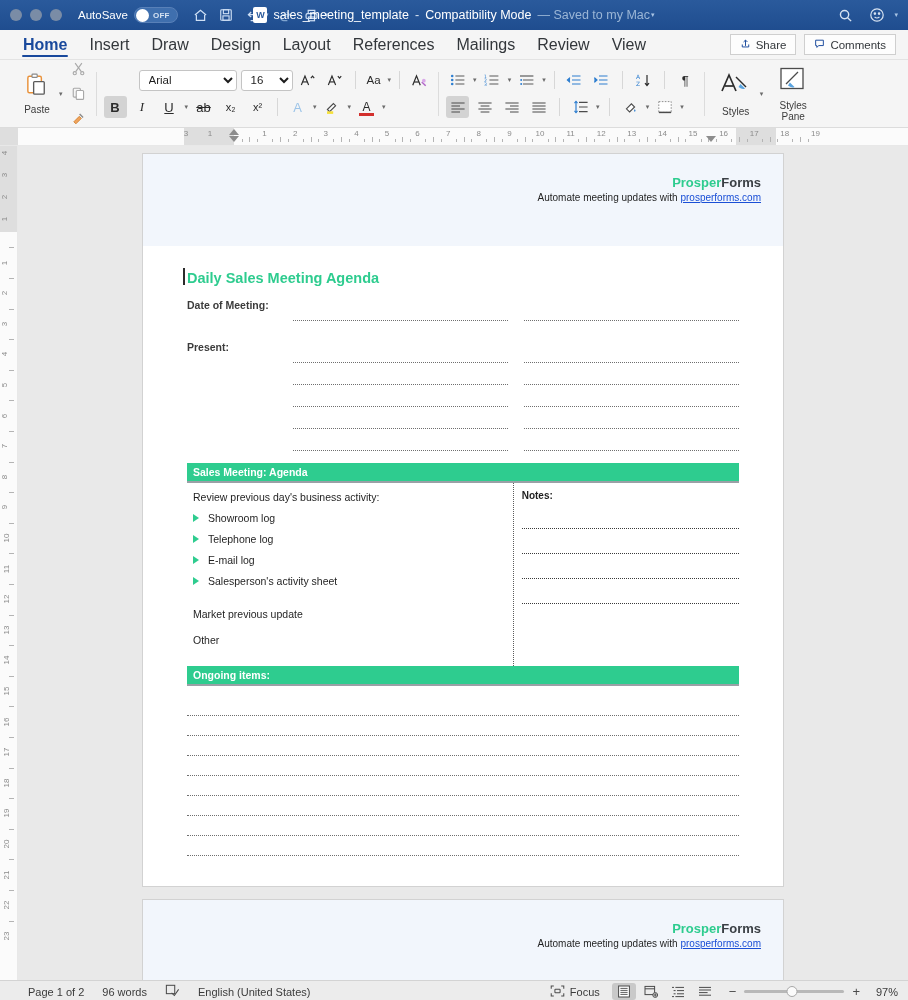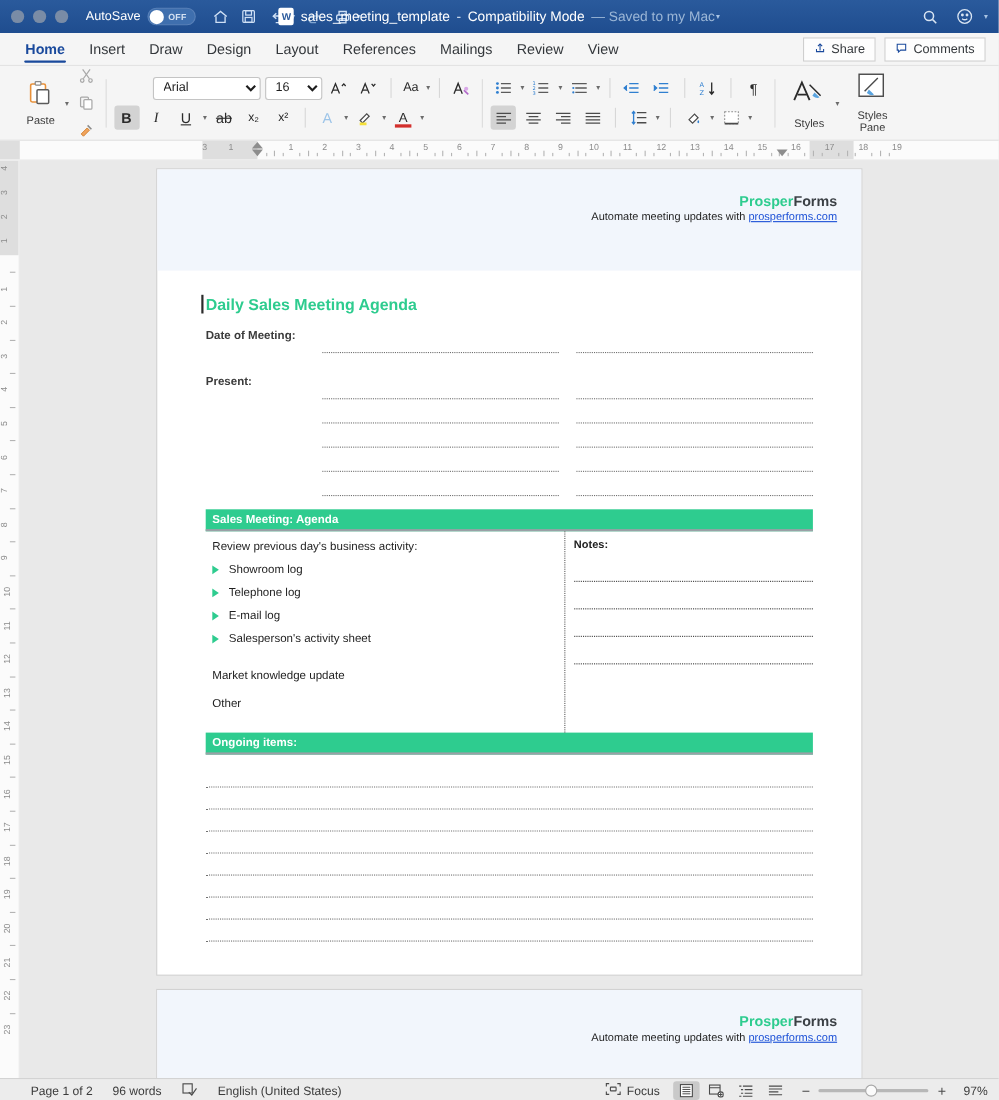--- a/index.html
+++ b/index.html
@@ -63,21 +63,21 @@
   }
 
   
   #ribbon-tabs {
     height: 30px; background: #f5f5f5;
     display: flex; align-items: center; padding: 0 12px;
     border-bottom: 1px solid #e3e3e3;
     position: relative;
   }
   .rtab {
-    font-size: 13px; color: #33373b; padding: 0 11px; height: 100%;
+    font-size: 16px; color: #33373b; padding: 0 11px; height: 100%;
     display: flex; align-items: center; position: relative; white-space: nowrap;
   }
   .rtab.active { color: #19499c; font-weight: bold; }
   .rtab.active::after {
     content: ""; position: absolute; left: 10px; right: 10px; bottom: 2px;
     height: 2px; background: #19499c; border-radius: 1px;
   }
   #ribbon-right { margin-left: auto; display: flex; gap: 8px; align-items: center; }
   .rbtn {
     border: 1px solid #cfcfcf; border-radius: 0; background: #fdfdfd;
@@ -810,21 +810,21 @@
                   <span class="tri"></span>
                   <span>E-mail log</span>
                 </div>
                 <div class="ag-bullet">
                   <span class="tri"></span>
                   <span>Salesperson's activity sheet</span>
                 </div>
               </div>
             <div class="ag-gap"></div>
             <div id="agenda-extra">
-                <div class="ag-line" style="margin-bottom: 14px;">Market knowledge update</div>
+                <div class="ag-line" style="margin-bottom: 14px;">Market previous update</div>
                 <div class="ag-line" style="margin-bottom: 14px;">Other</div>
               </div>
           </div>
           <div class="agenda-right">
             <div class="notes-title">Notes:</div>
             <div id="notes-lines">
                 <div class="notes-line first"></div>
                 <div class="notes-line"></div>
                 <div class="notes-line"></div>
                 <div class="notes-line"></div>

